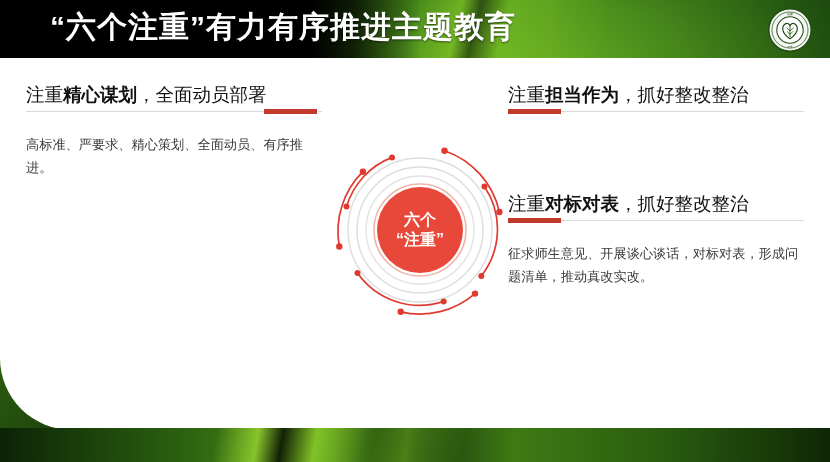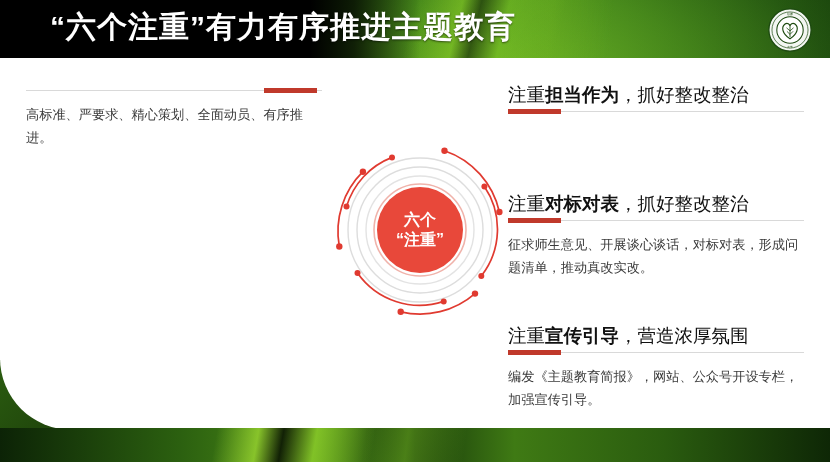--- a/index.html
+++ b/index.html
@@ -154,21 +154,21 @@
     position: absolute;
     top: 0px;
     height: 5px;
     width: 53px;
     background: #c0392b;
   }
   .rule.redright .red { right: 5px; }
   .rule.redleft  .red { left: 0px; }
 
   .block-body {
-    margin-top: 11px;
+    margin-top: 20px;
     font-size: 13.2px;
     line-height: 1.72;
     color: #3a3a3a;
     font-family: "DejaVu Serif", "Liberation Serif", serif;
     width: 292px;
   }
 
   
   .center-graphic {
     position: absolute;
@@ -272,20 +272,23 @@
       <circle cx="88" cy="88" r="46" fill="none" stroke="#f0b3ab" stroke-width="1.6"></circle>
       <circle cx="88" cy="88" r="43" fill="#e8483a"></circle>
     </svg>
     <div class="center-label">
       <div>六个</div>
       <div>“注重”</div>
     </div>
   </div>
 
   <div class="block left" style="top: 84px;">
+    <div class="block-head">
+      <span class="n">注重</span><span class="b">精心谋划</span><span class="n">，全面动员部署</span>
+    </div>
     <div class="rule redright">
       <div class="grey"></div>
       <div class="red"></div>
     </div>
     <div class="block-body">高标准、严要求、精心策划、全面动员、有序推进。</div>
   </div>
 
 
 
   <div class="block right" style="top: 84px;">
@@ -302,24 +305,14 @@
     <div class="block-head">
       <span class="n">注重</span><span class="b">对标对表</span><span class="n">，抓好整改整治</span>
     </div>
     <div class="rule redleft">
       <div class="grey"></div>
       <div class="red"></div>
     </div>
     <div class="block-body">征求师生意见、开展谈心谈话，对标对表，形成问题清单，推动真改实改。</div>
   </div>
 
-  <div class="block right" style="top: 325px;">
-    <div class="block-head">
-      <span class="n">注重</span><span class="b">宣传引导</span><span class="n">，营造浓厚氛围</span>
-    </div>
-    <div class="rule redleft">
-      <div class="grey"></div>
-      <div class="red"></div>
-    </div>
-    <div class="block-body">编发《主题教育简报》，网站、公众号开设专栏，加强宣传引导。</div>
-  </div>
 
 </div>
 
 </body></html>

